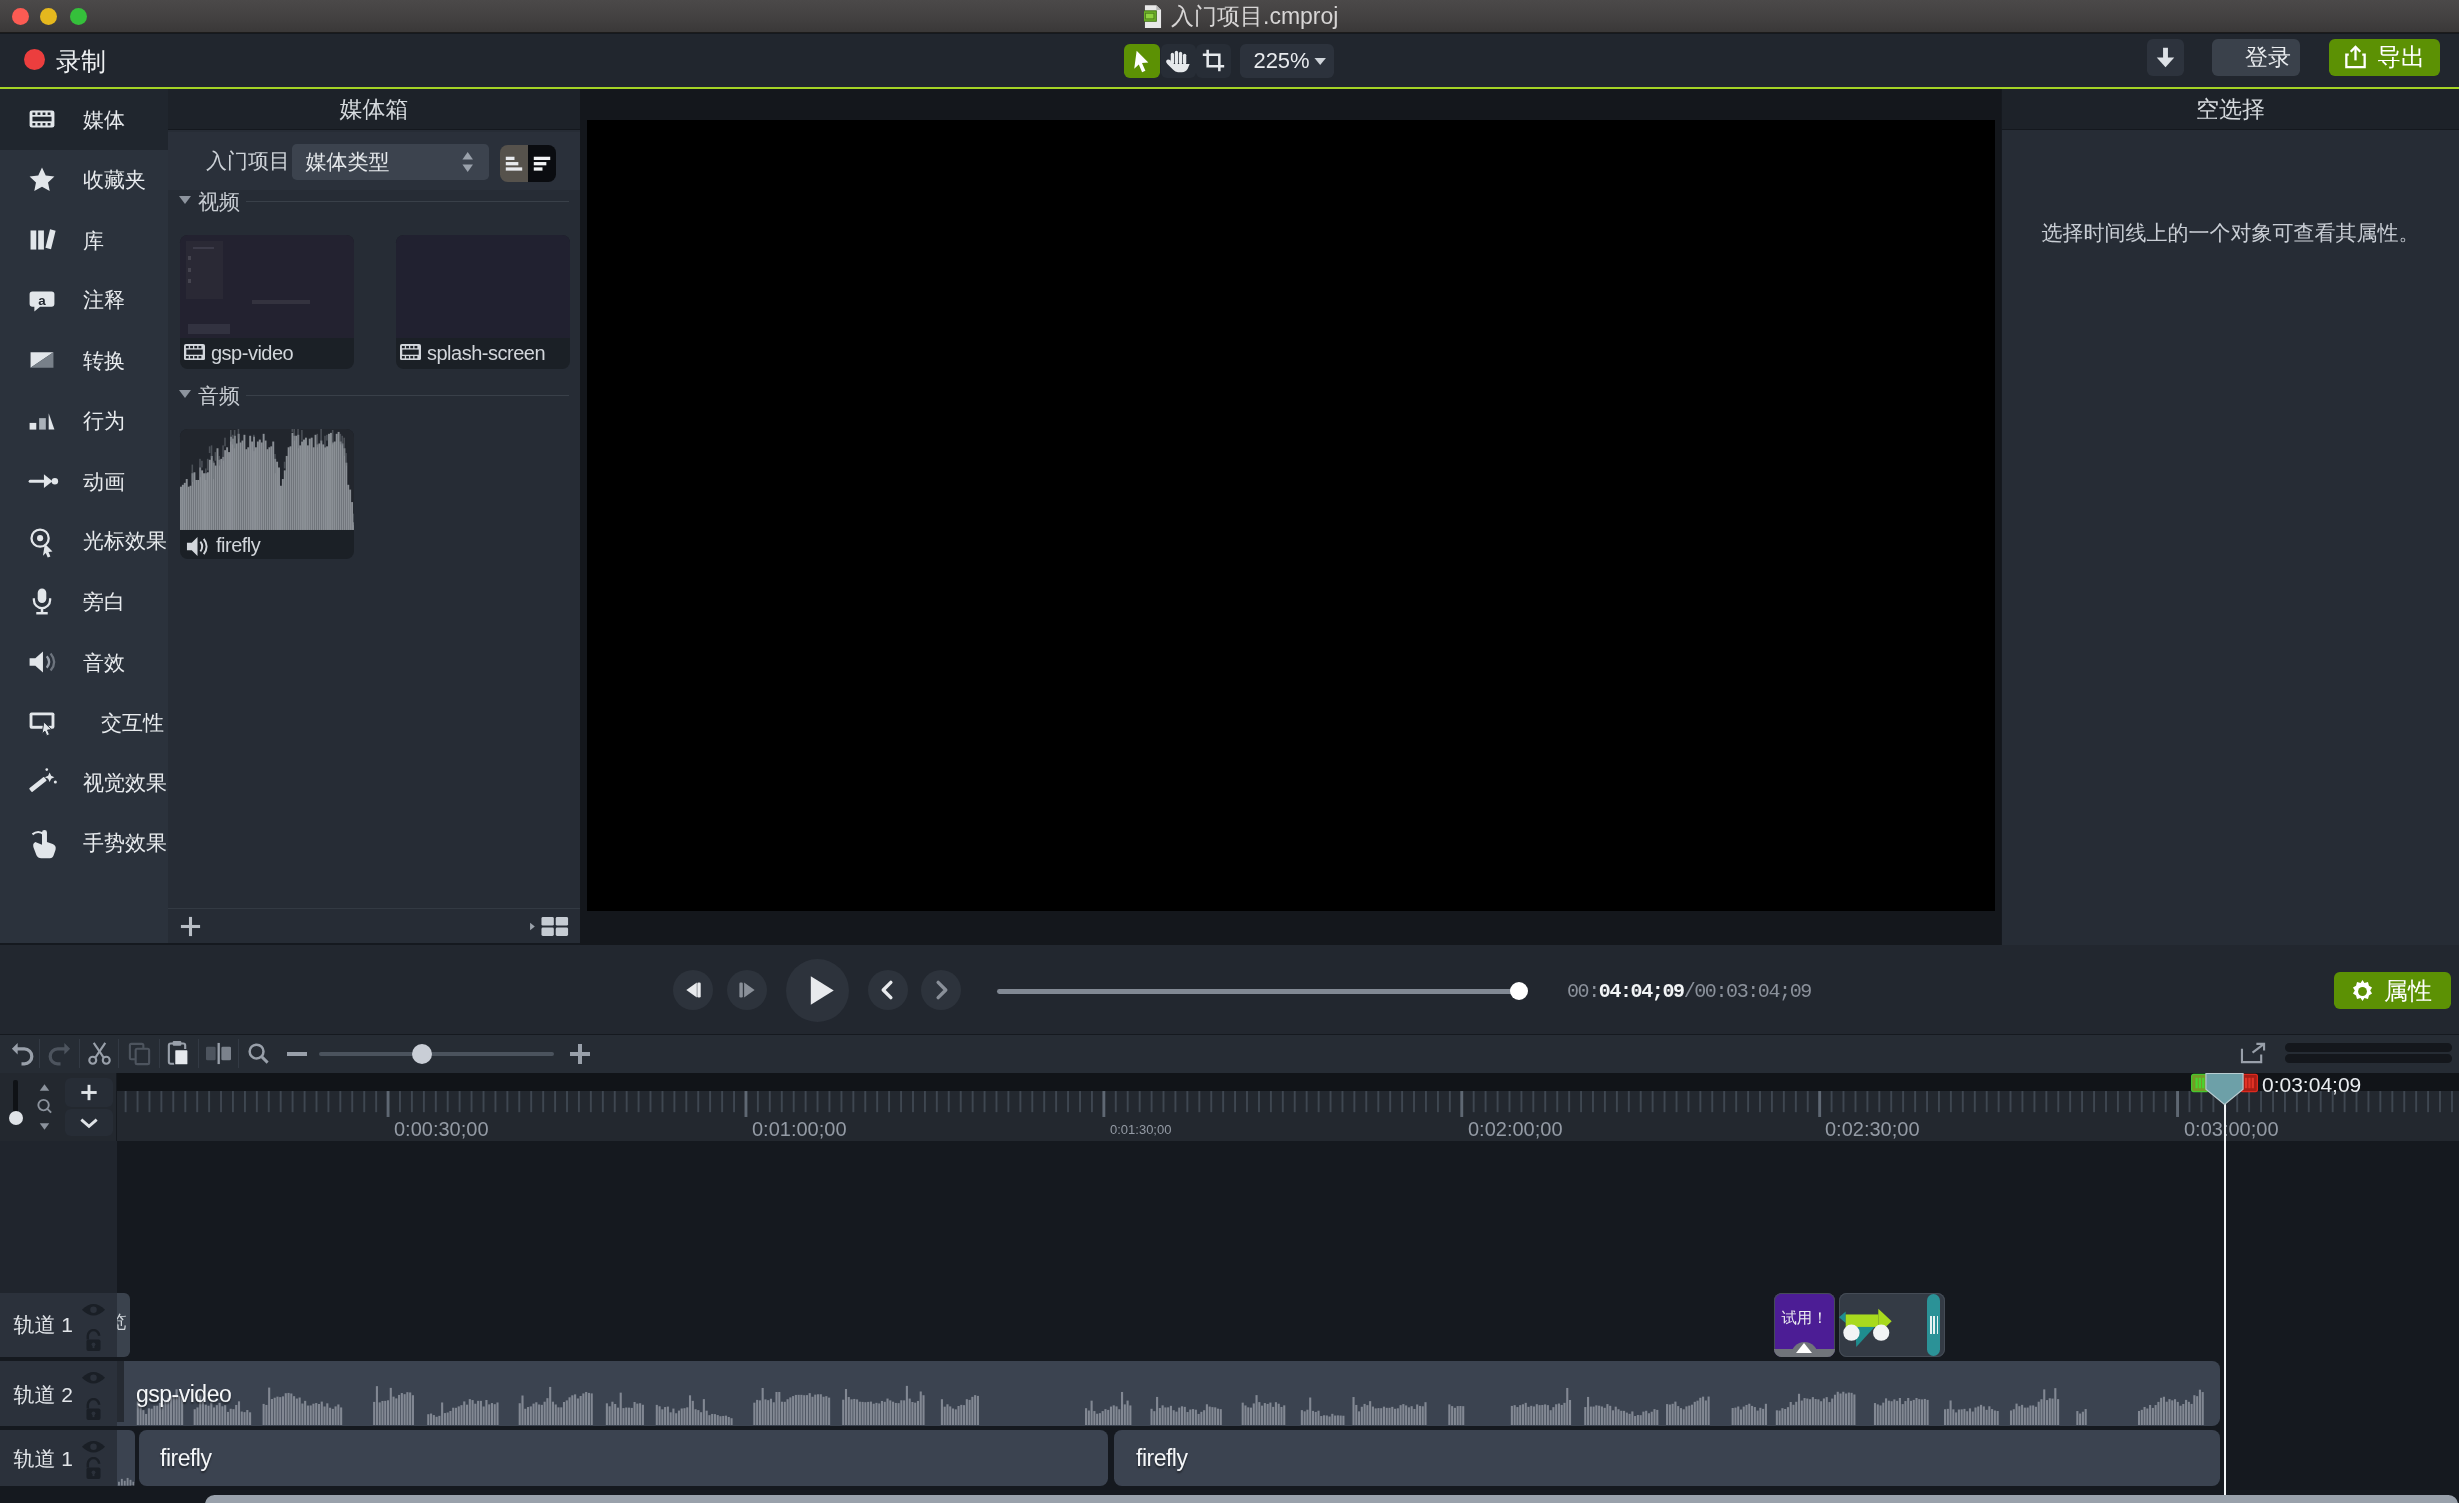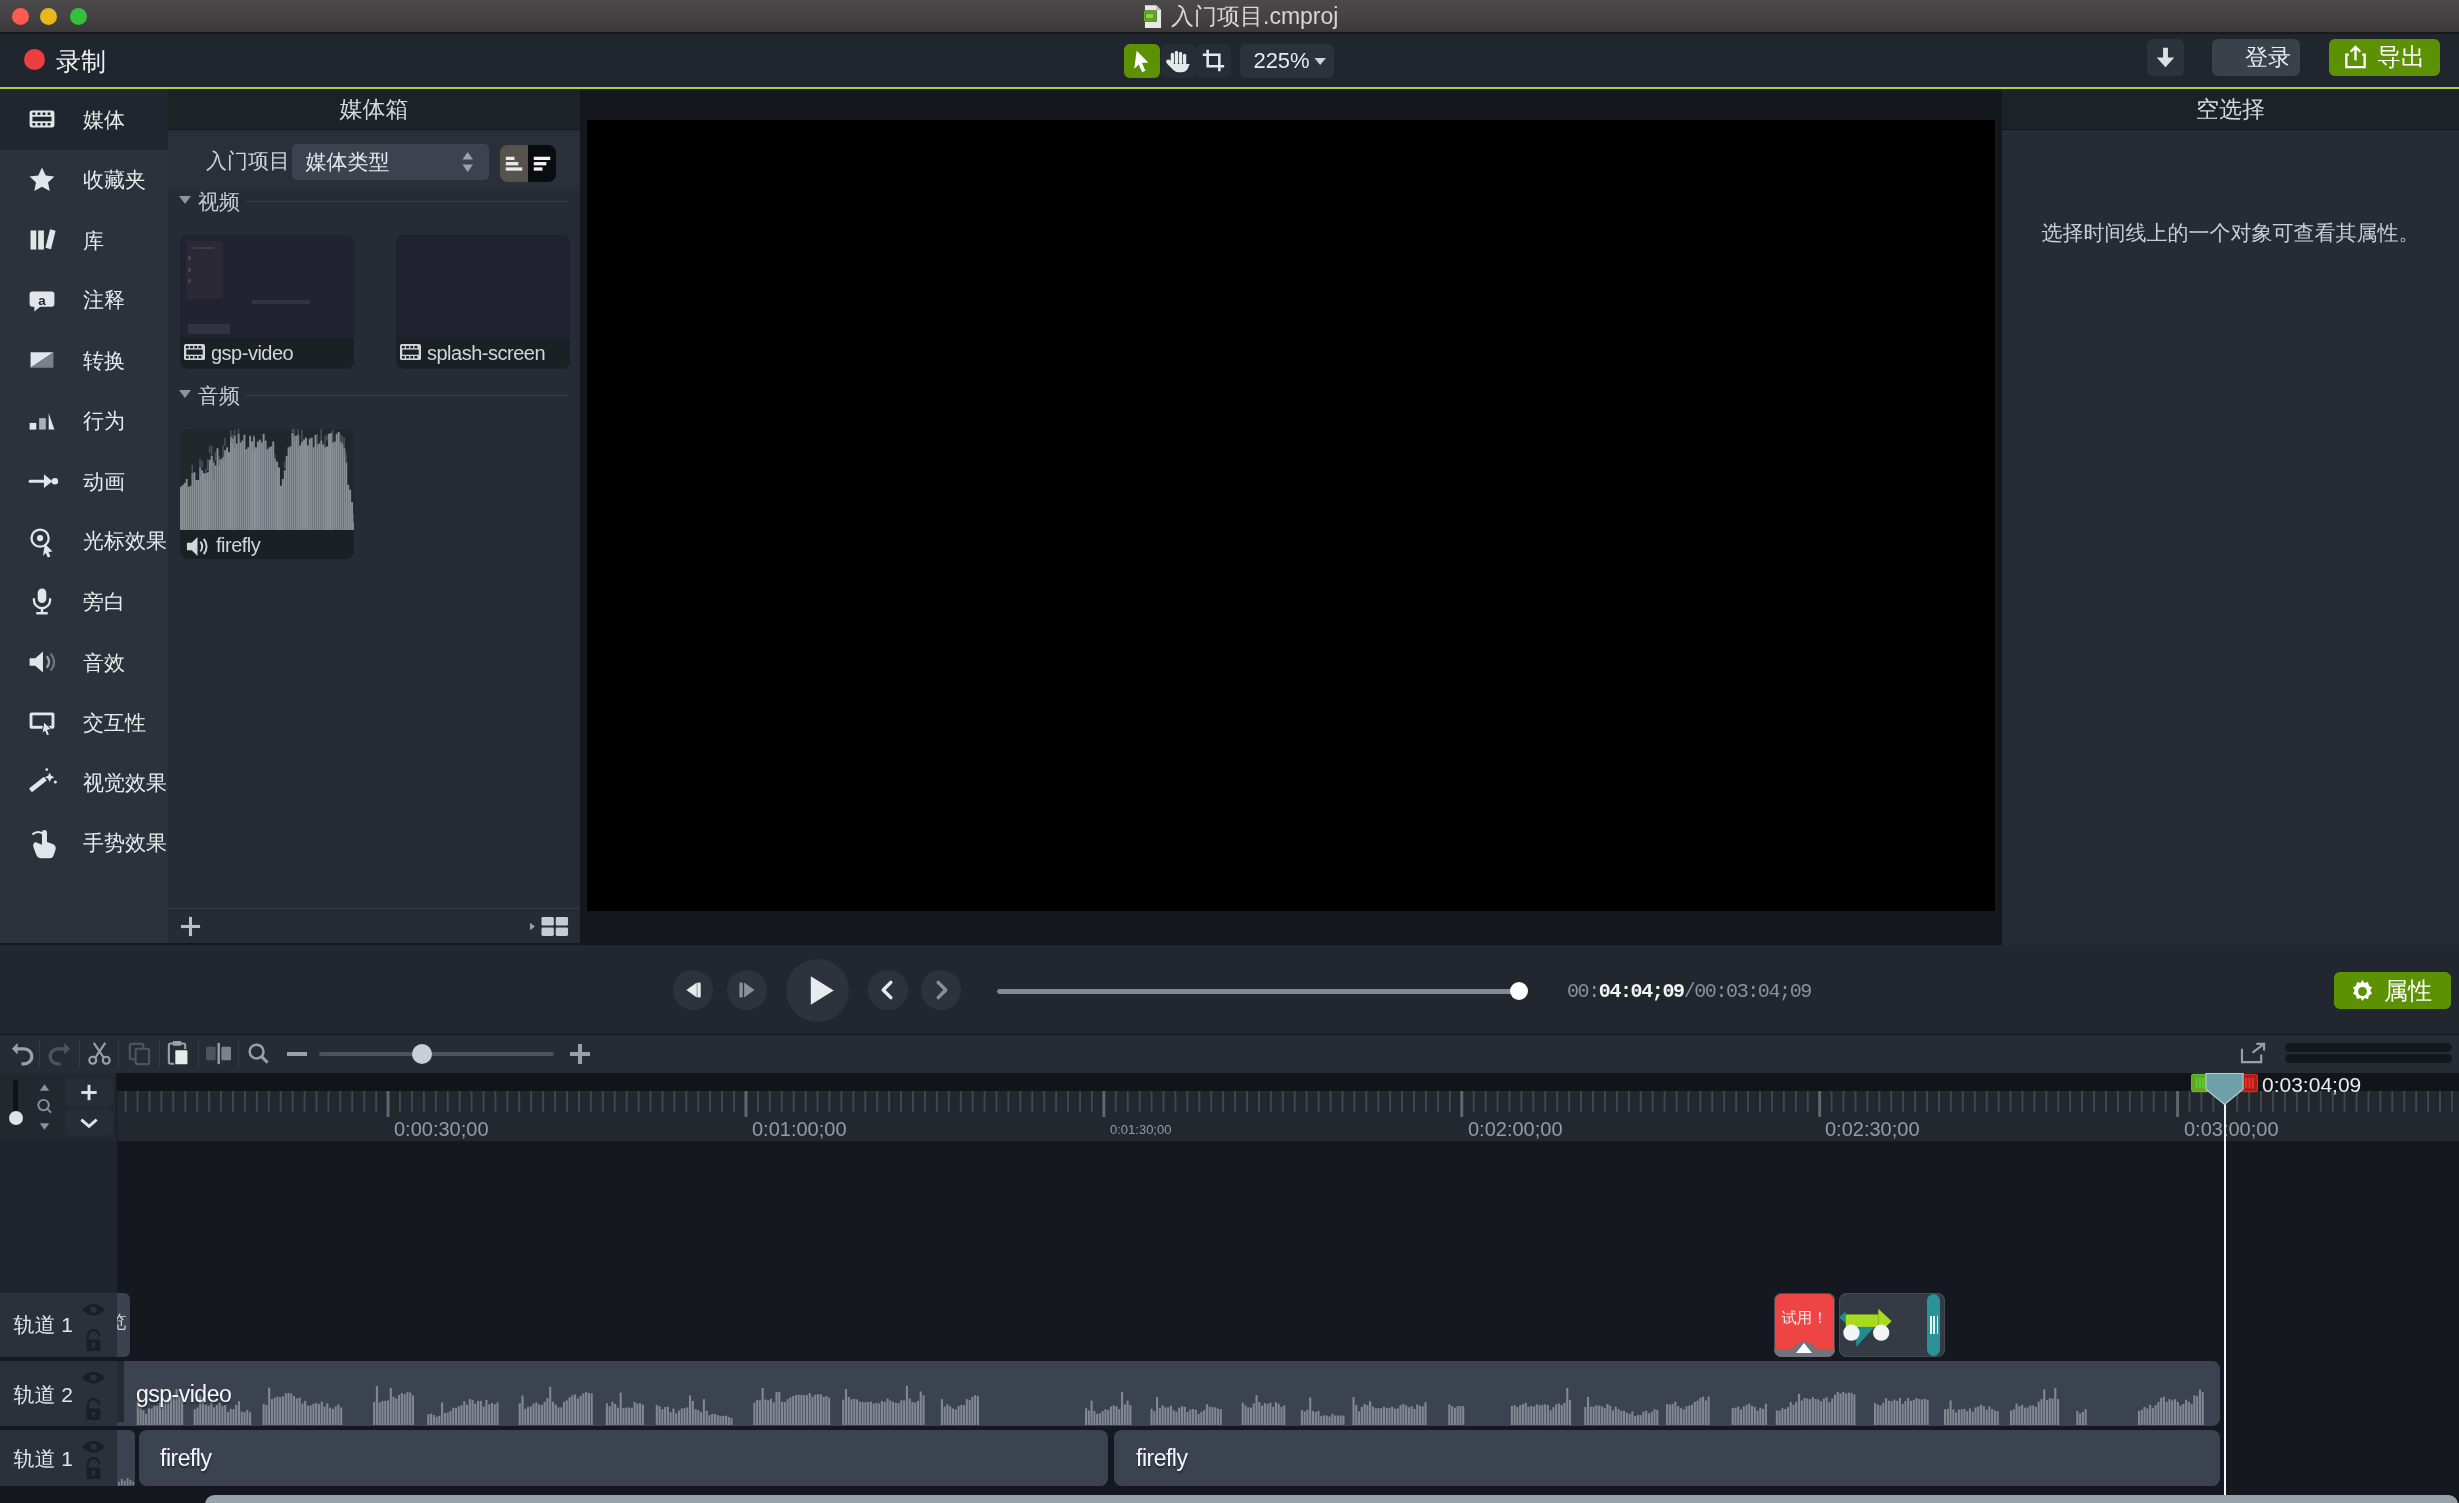--- a/index.html
+++ b/index.html
@@ -177,21 +177,21 @@
     </svg>
   </div>
 <div class="abs" style="left:83px;top:648px;height:29px;line-height:29px;font-size:21px;color:#e8ebee;">音效</div>
 <div class="abs" style="left:21px;top:701px;width:42px;height:42px;">
     <svg width="42" height="42" viewBox="0 0 44 44">
       <rect x="9" y="12" width="26" height="17" rx="2" fill="#e2e6ea"></rect>
       <rect x="12" y="15" width="20" height="11" fill="#2b323c"></rect>
       <path d="M24 22 l8 8 -4.2 .4 2 4.8 -2.8 1.2 -2 -4.9 -3 3z" fill="#e2e6ea" stroke="#2b323c" stroke-width="1"></path>
     </svg>
   </div>
-<div class="abs" style="left:83px;top:708px;height:29px;line-height:29px;font-size:21px;color:#e8ebee;">交互性</div>
+<div class="abs" style="left:101px;top:708px;height:29px;line-height:29px;font-size:21px;color:#e8ebee;">交互性</div>
 <div class="abs" style="left:21px;top:761px;width:42px;height:42px;">
     <svg width="42" height="42" viewBox="0 0 44 44">
       <rect x="8" y="22" width="20" height="5" rx="1" transform="rotate(-38 18 25)" fill="#e2e6ea"></rect>
       <path d="M30 12 l1.6 3.4 3.4 1.6 -3.4 1.6 -1.6 3.4 -1.6 -3.4 -3.4 -1.6 3.4 -1.6z" fill="#e2e6ea"></path>
       <circle cx="36" cy="22" r="1.6" fill="#e2e6ea"></circle>
       <circle cx="27" cy="9" r="1.4" fill="#e2e6ea"></circle>
     </svg>
   </div>
 <div class="abs" style="left:83px;top:768px;height:29px;line-height:29px;font-size:21px;color:#e8ebee;">视觉效果</div>
 <div class="abs" style="left:21px;top:821px;width:42px;height:42px;">
@@ -833,21 +833,21 @@
     <svg width="19" height="25" viewBox="0 0 20 26">
       <path d="M4 11 v-4 a6 6 0 0 1 12 0" fill="none" stroke="#1a1f26" stroke-width="2.6"></path>
       <rect x="2.6" y="11" width="14.8" height="12" rx="2" fill="#1a1f26"></rect>
       <circle cx="10" cy="16" r="2" fill="#2b313b"></circle>
       <rect x="9" y="16" width="2" height="4" fill="#2b313b"></rect>
     </svg>
   </div>
 <div class="abs" style="left:117px;top:1293px;width:12.5px;height:64px;background:#3a424d;border-radius:0 5.8px 5.8px 0;overflow:hidden;">
     <span style="position:absolute;left:-8.6px;top:17.3px;font-size:18px;color:#cfd4d9;">览</span>
   </div>
-<div class="abs" style="left:1774px;top:1293px;width:61px;height:64px;background:#ef4444;border-radius:7.7px;overflow:hidden;box-shadow:inset 0 0 0 1px #454c56;">
+<div class="abs" style="left:1774px;top:1293px;width:61px;height:64px;background:#4c1d95;border-radius:7.7px;overflow:hidden;box-shadow:inset 0 0 0 1px #454c56;">
 <div class="abs" style="left:0;top:15.4px;width:61px;text-align:center;font-size:15.4px;color:#eef0f2;">试用！</div>
 <div class="abs" style="left:0;top:56px;width:61px;height:8.6px;background:#70747a;"></div>
 <div class="abs" style="left:17.3px;top:49px;width:27px;height:27px;border-radius:50%;background:#70747a;"></div>
 <div class="abs" style="left:22px;top:50px;width:0;height:0;border-left:8.6px solid transparent;border-right:8.6px solid transparent;border-bottom:10.6px solid #fff;"></div>
 </div>
 <div class="abs" style="left:1839px;top:1293px;width:106px;height:64px;background:#343b45;border-radius:7.7px;box-shadow:inset 0 0 0 1px #454c56;">
 <svg class="abs" style="left:0;top:7.7px;" width="69" height="48" viewBox="0 0 72 50">
 <path d="M0 17 l7 -6 v12z" fill="#1f8d8f"></path>
 <path d="M17 26 h21 l-20 22z" fill="#1f8d8f"></path>
 <rect x="7" y="14" width="34" height="13" fill="#a8da1e"></rect>

